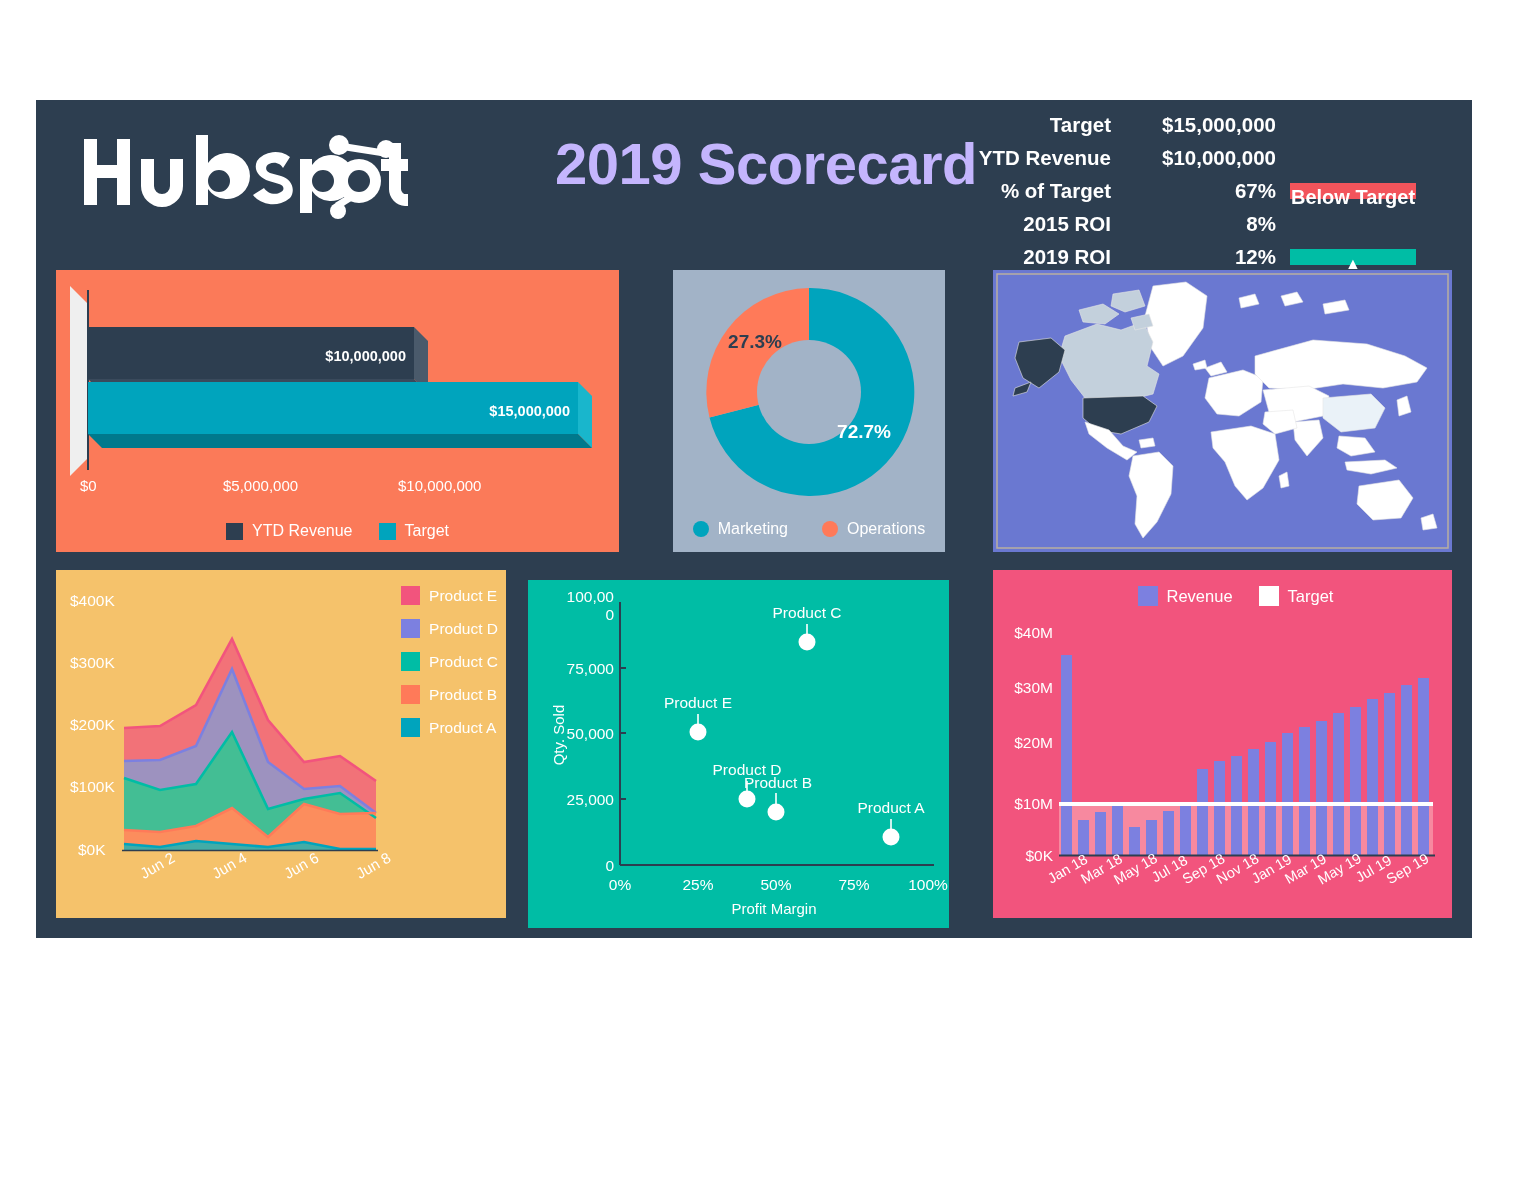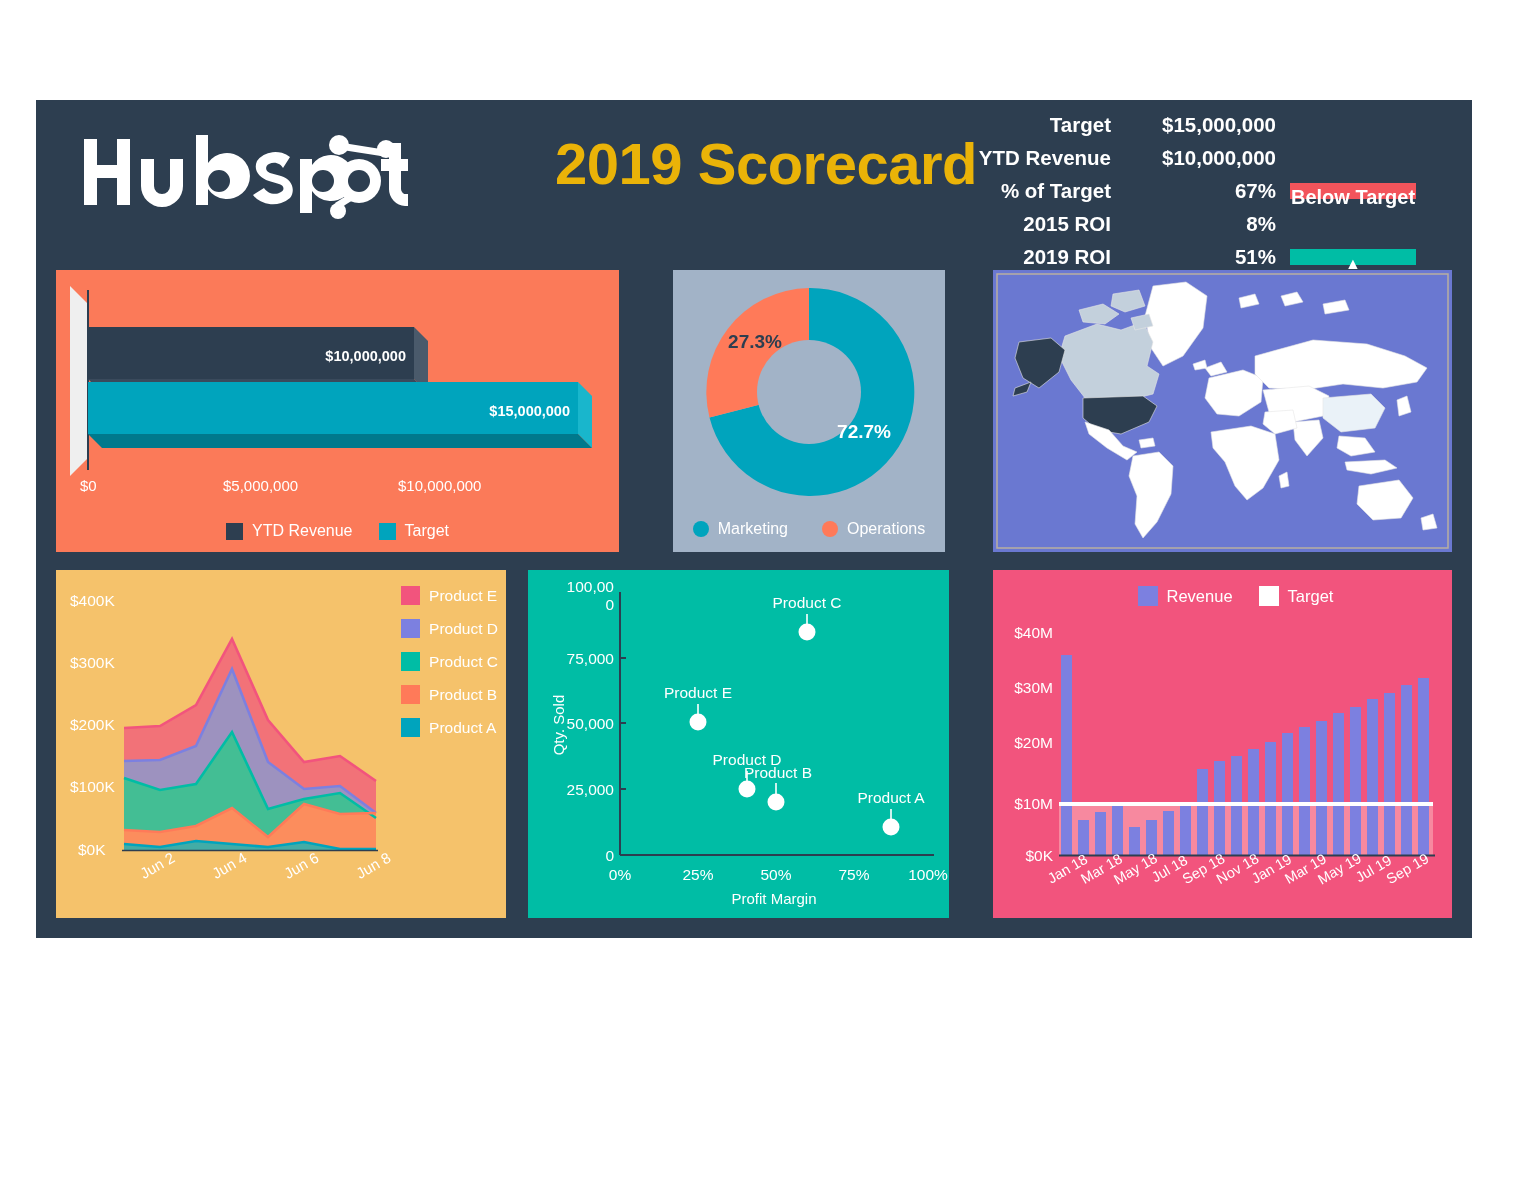--- a/index.html
+++ b/index.html
@@ -14,21 +14,21 @@
     left: 36px; top: 100px;
     width: 1436px; height: 838px;
     background: #2D3E50;
   }
 
   
   .header { position: absolute; left: 0; top: 0; width: 100%; height: 165px; }
   .logo { position: absolute; left: 42px; top: 25px; width: 330px; height: 95px; }
   .dash-title {
     position: absolute; left: 470px; top: 30px; width: 520px;
-    text-align: center; color: #eab308;
+    text-align: center; color: #c4b5fd;
     font-size: 58px; font-weight: bold; letter-spacing: -0.5px;
   }
 
   .kpi { position: absolute; right: 56px; top: 8px; }
   .kpi-table { border-collapse: collapse; }
   .kpi-table td {
     color: #ffffff; font-size: 20.5px; font-weight: bold;
     padding: 2px 0; line-height: 1.42; white-space: nowrap;
   }
   .kpi-label { text-align: right; padding-right: 13px !important; }
@@ -40,21 +40,21 @@
   }
   .badge-below { background: #F2545B; }
   .badge-up { background: #00BDA5; font-size: 16px; }
 
   
   .panel { position: absolute; overflow: hidden; }
   #panel-bullet { left: 20px;   top: 170px; width: 563px; height: 282px; background: #FB7A59; }
   #panel-donut  { left: 637px;  top: 170px; width: 272px; height: 282px; background: #A2B3C7; padding-left: 13px; }
   #panel-map    { left: 957px;  top: 170px; width: 459px; height: 282px; background: #6A78D1; }
   #panel-area   { left: 20px;   top: 470px; width: 450px; height: 348px; background: #F5C26B; }
-  #panel-scatter{ left: 492px;  top: 470px; width: 421px; height: 348px; background: #00BDA5; text-align: center; }
+  #panel-scatter{ left: 492px;  top: 480px; width: 421px; height: 348px; background: #00BDA5; text-align: center; }
   #panel-column { left: 957px;  top: 470px; width: 459px; height: 348px; background: #F2547D; }
 
   
   .bullet-plot { position: absolute; left: 0; top: 0; width: 100%; height: 100%; }
   .bullet-legend {
     position: absolute; left: 0; bottom: 12px; width: 100%;
     display: flex; justify-content: center; gap: 26px; align-items: center;
   }
   .lg-item { display: flex; align-items: center; gap: 9px; }
   .lg-sw { width: 17px; height: 17px; display: block; }
@@ -148,21 +148,21 @@
             <span class="badge badge-below">Below Target</span>
           </td>
         </tr>
         <tr>
           <td class="kpi-label">2015 ROI</td>
           <td class="kpi-value">8%</td>
           <td class="kpi-badge-cell"></td>
         </tr>
         <tr>
           <td class="kpi-label">2019 ROI</td>
-          <td class="kpi-value">51%</td>
+          <td class="kpi-value">12%</td>
           <td class="kpi-badge-cell">
             <span class="badge badge-up">▲</span>
           </td>
         </tr>
       </tbody>
         </table>
     </div>
   </div>
 
   <div class="panel" id="panel-bullet">

